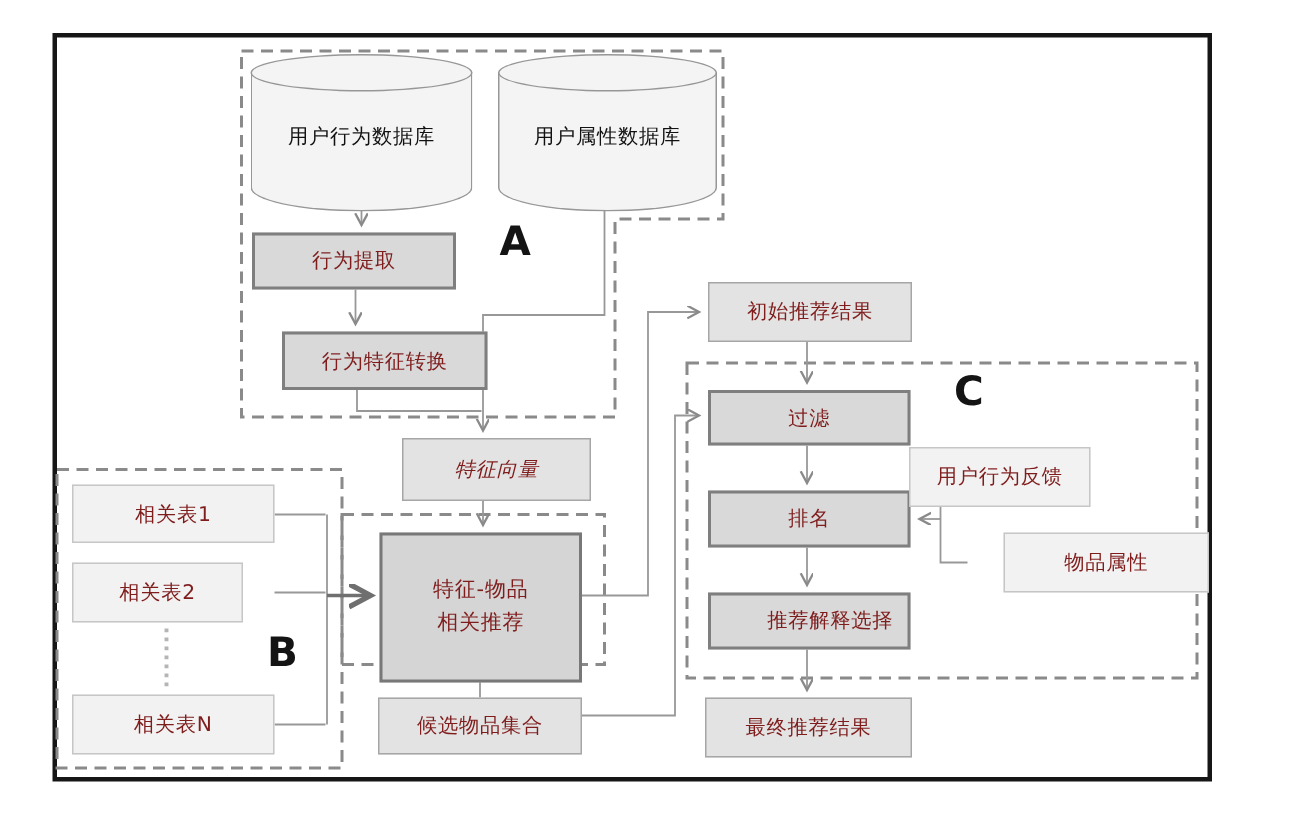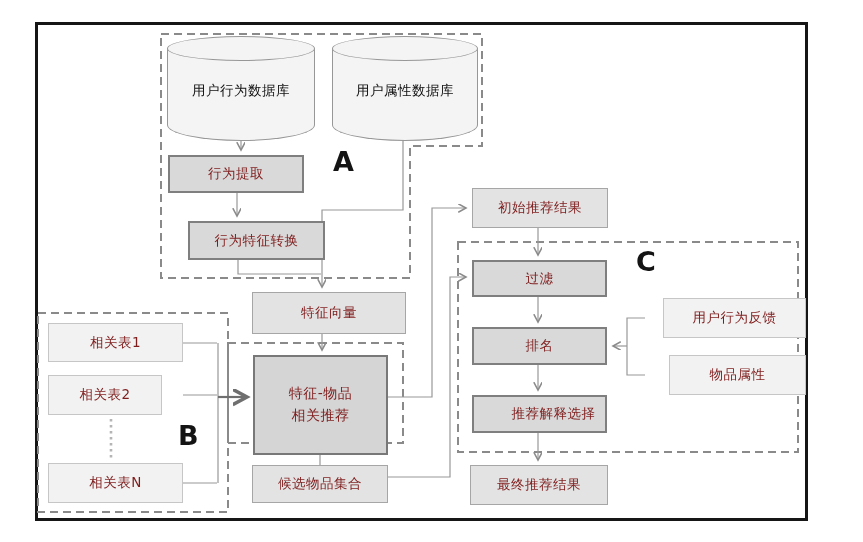--- a/index.html
+++ b/index.html
@@ -96,38 +96,38 @@
     <div class="cyl-label">用户行为数据库</div>
   </div>
   <div class="cylinder" style="left:332px; top:36px; width:146px; height:105px;">
     <div class="cyl-body"></div>
     <div class="cyl-top"></div>
     <div class="cyl-label">用户属性数据库</div>
   </div>
 
   <div class="node proc" style="left:168px; top:155px; width:136px; height:38px;">行为提取</div>
   <div class="node proc" style="left:168px; top:221px; width:137px; height:39px;margin-left:20px;">行为特征转换</div>
-  <div class="node" style="left:252px; top:292px; width:154px; height:42px;">特征向量</div>
+  <div class="node" style="left:268px; top:292px; width:126px; height:42px;font-style:italic;">特征向量</div>
 
   <div class="node core" style="left:253px; top:355px; width:135px; height:100px; flex-direction:column;">
     <span>特征-物品</span>
     <span>相关推荐</span>
   </div>
 
   <div class="node" style="left:252px; top:465px; width:136px; height:38px;">候选物品集合</div>
 
   <div class="node light" style="left:48px; top:323px; width:135px; height:39px;">相关表1</div>
   <div class="node light" style="left:48px; top:375px; width:114px; height:40px;">相关表2</div>
   <div class="node light" style="left:48px; top:463px; width:135px; height:40px;">相关表N</div>
 
   <div class="node" style="left:472px; top:188px; width:136px; height:40px;">初始推荐结果</div>
   <div class="node proc" style="left:472px; top:260px; width:135px; height:37px;">过滤</div>
   <div class="node proc" style="left:472px; top:327px; width:135px; height:38px;">排名</div>
   <div class="node proc" style="left:472px; top:395px; width:135px; height:38px;padding-left:28px;">推荐解释选择</div>
   <div class="node" style="left:470px; top:465px; width:138px; height:40px;">最终推荐结果</div>
 
-  <div class="node light" style="left:663px; top:298px; width:143px; height:40px;">用户行为反馈</div>
+  <div class="node light" style="left:606px; top:298px; width:121px; height:40px;">用户行为反馈</div>
   <div class="node light" style="left:645px; top:355px; width:137px; height:40px;margin-left:24px;">物品属性</div>
 
   <div class="group-label" style="left:333px; top:146px;">A</div>
   <div class="group-label" style="left:178px; top:420px;">B</div>
   <div class="group-label" style="left:636px; top:246px;">C</div>
 </div>
 
 </body></html>

